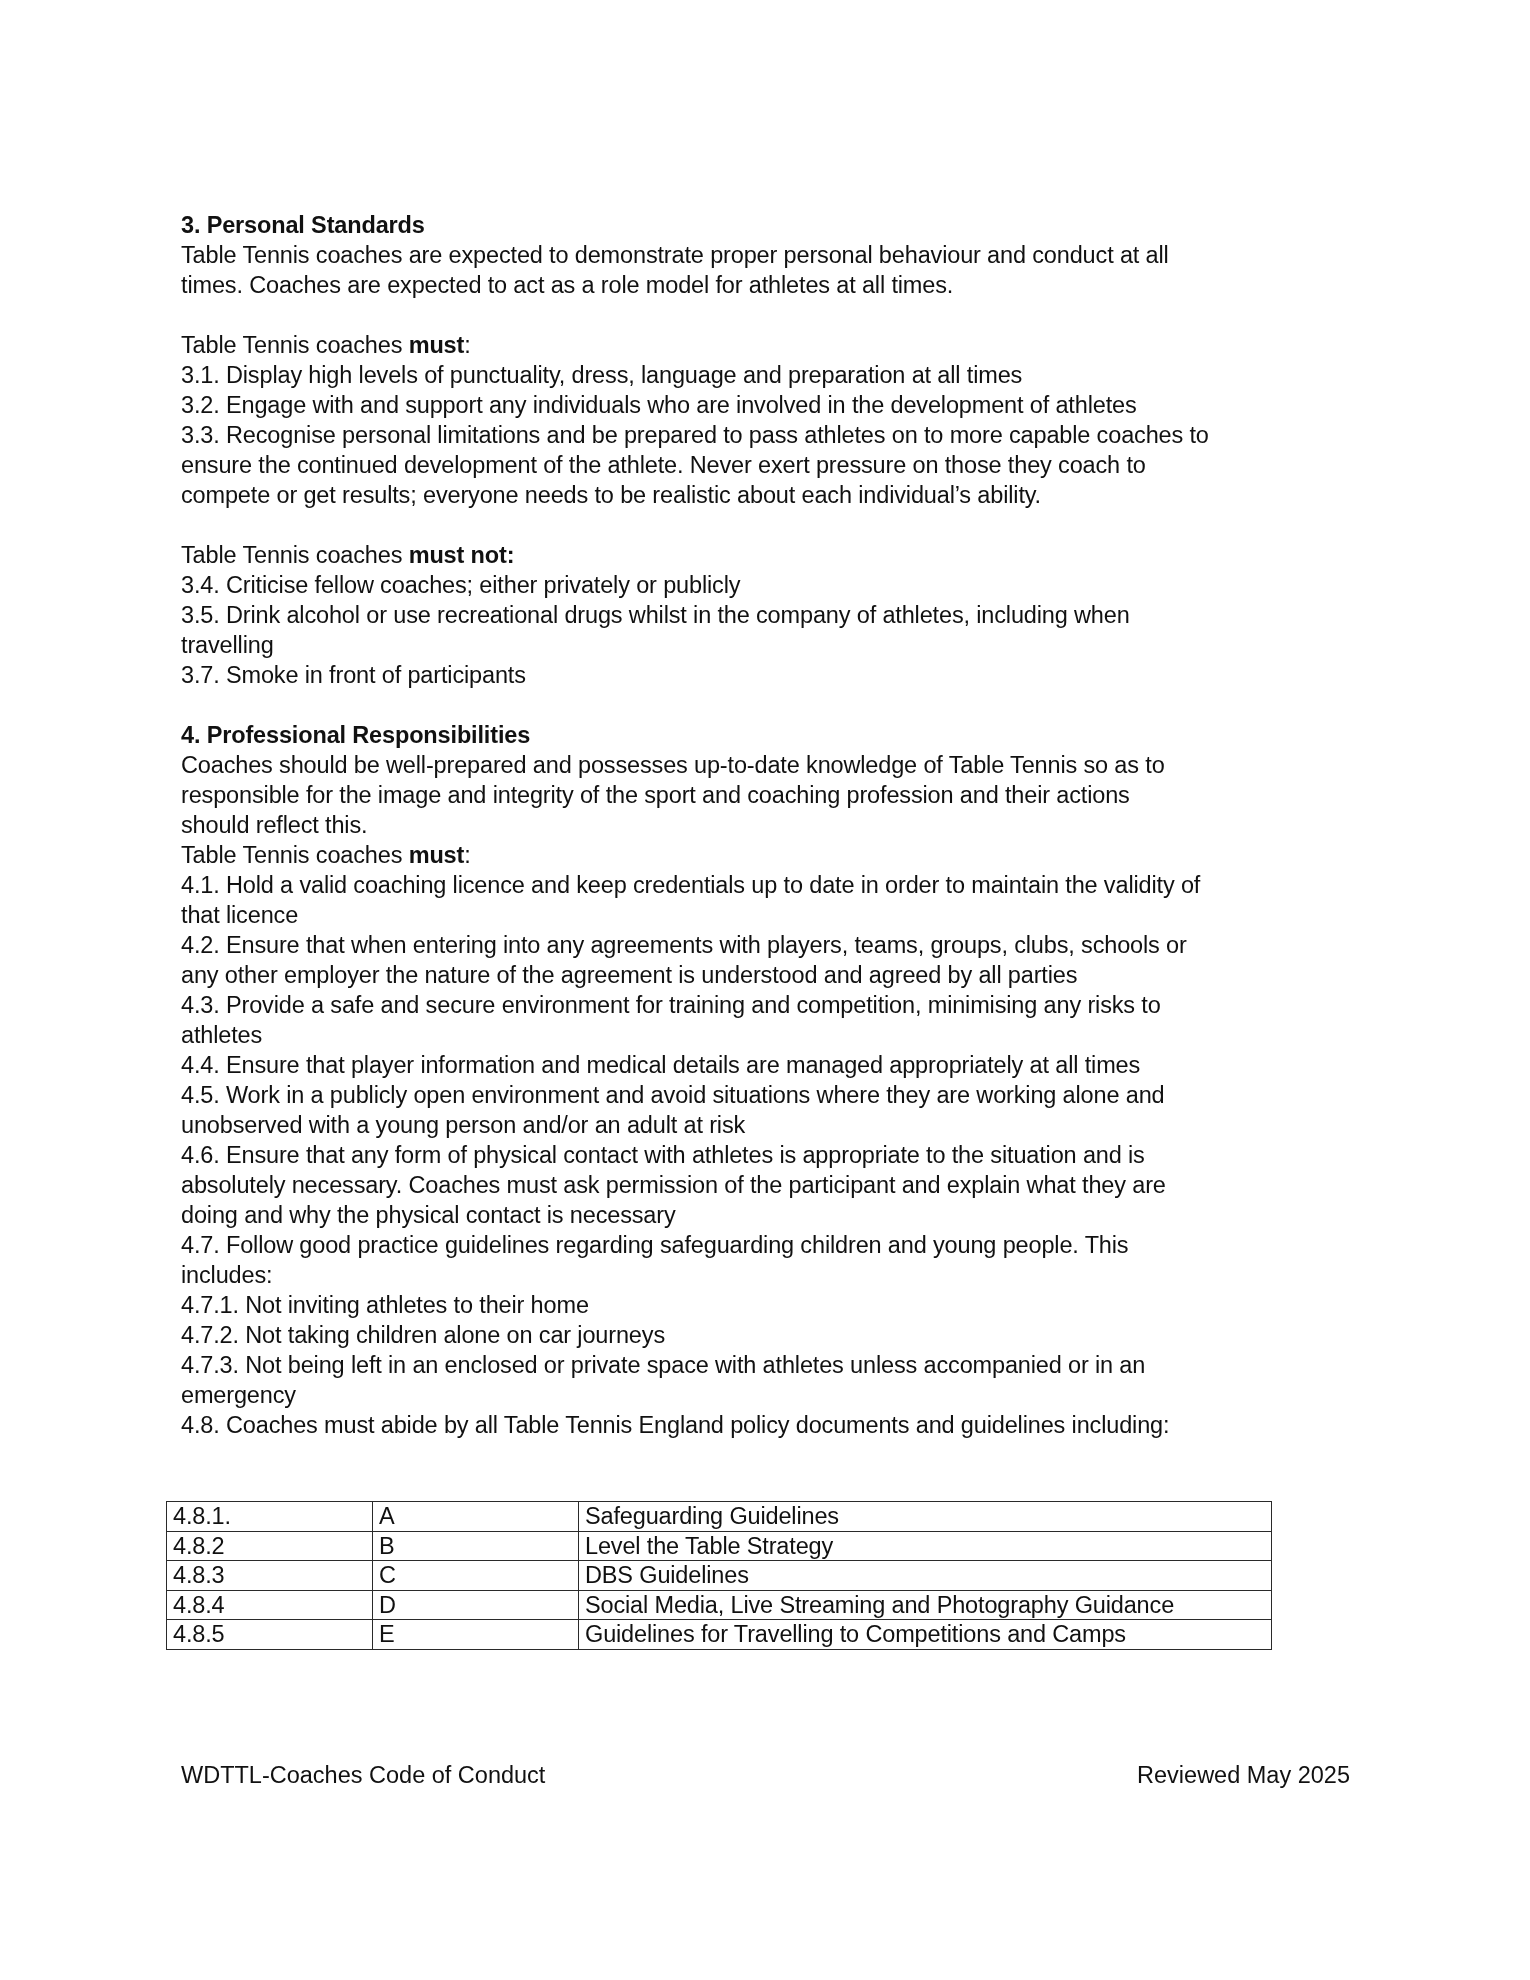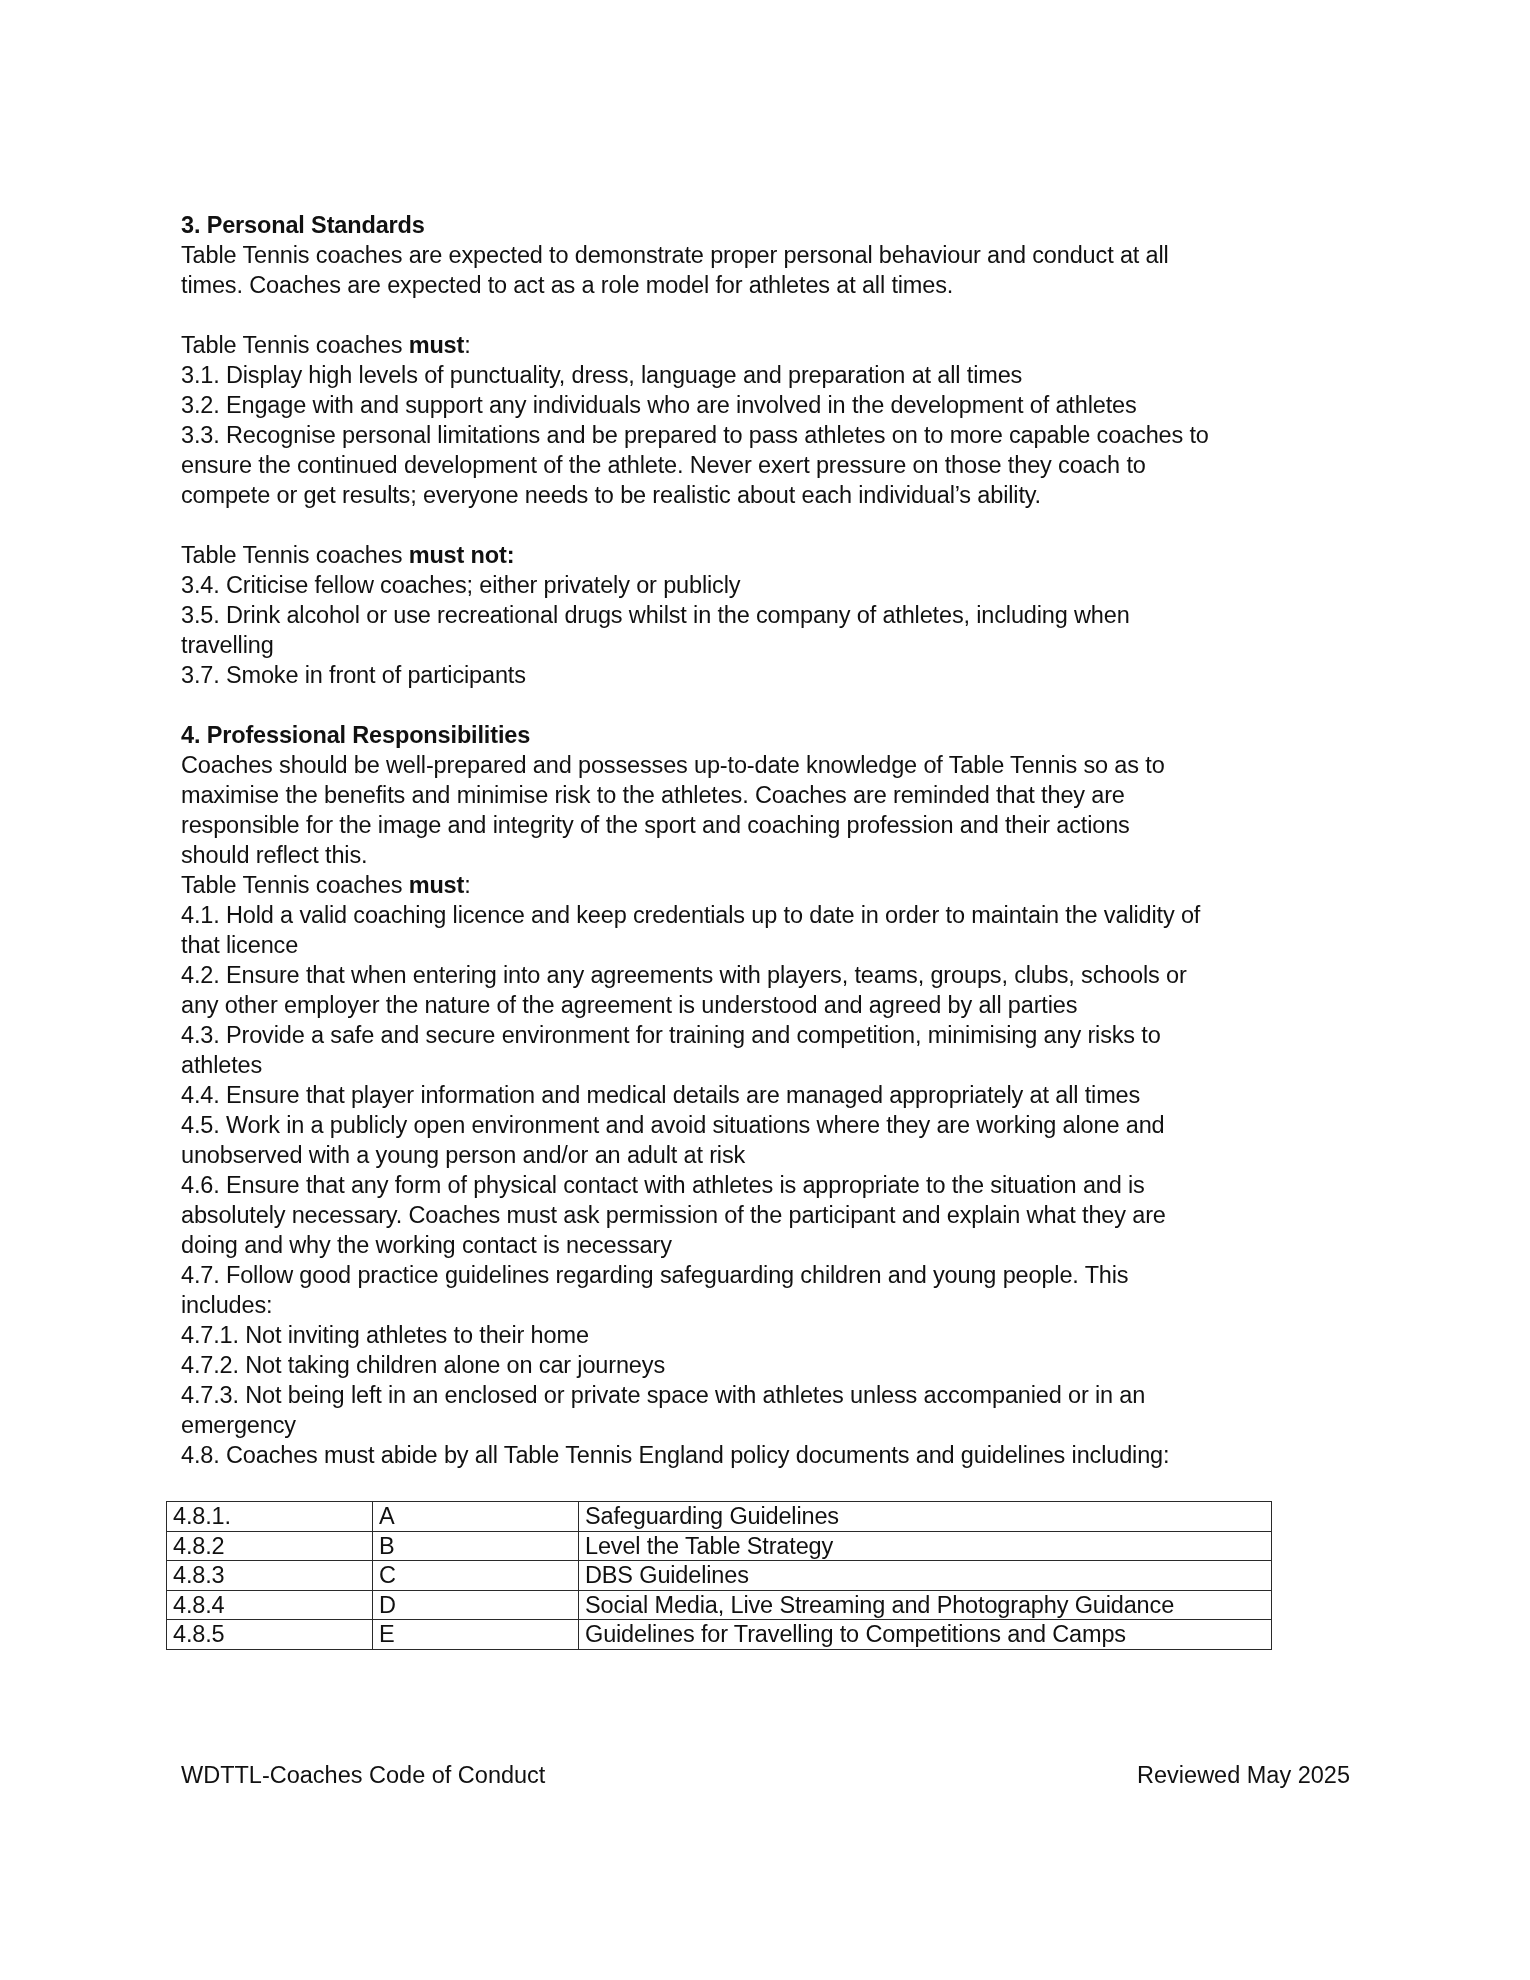--- a/index.html
+++ b/index.html
@@ -88,37 +88,36 @@
 
     <span class="line"><span>Table Tennis coaches </span><span class="bold">must not:</span></span>
     <span class="line">3.4. Criticise fellow coaches; either privately or publicly</span>
     <span class="line">3.5. Drink alcohol or use recreational drugs whilst in the company of athletes, including when</span>
     <span class="line">travelling</span>
     <span class="line">3.7. Smoke in front of participants</span>
     <span class="line blank"></span>
 
     <span class="line bold">4. Professional Responsibilities</span>
     <span class="line">Coaches should be well-prepared and possesses up-to-date knowledge of Table Tennis so as to</span>
-    <span class="line">maximise the benefits and minimise risk to the athletes. Coaches are reminded that they are</span>
     <span class="line">responsible for the image and integrity of the sport and coaching profession and their actions</span>
     <span class="line">should reflect this.</span>
     <span class="line"><span>Table Tennis coaches </span><span class="bold">must</span><span>:</span></span>
 
     <span class="line">4.1. Hold a valid coaching licence and keep credentials up to date in order to maintain the validity of</span>
     <span class="line">that licence</span>
     <span class="line">4.2. Ensure that when entering into any agreements with players, teams, groups, clubs, schools or</span>
     <span class="line">any other employer the nature of the agreement is understood and agreed by all parties</span>
     <span class="line">4.3. Provide a safe and secure environment for training and competition, minimising any risks to</span>
     <span class="line">athletes</span>
     <span class="line">4.4. Ensure that player information and medical details are managed appropriately at all times</span>
     <span class="line">4.5. Work in a publicly open environment and avoid situations where they are working alone and</span>
     <span class="line">unobserved with a young person and/or an adult at risk</span>
     <span class="line">4.6. Ensure that any form of physical contact with athletes is appropriate to the situation and is</span>
     <span class="line">absolutely necessary. Coaches must ask permission of the participant and explain what they are</span>
-    <span class="line">doing and why the working contact is necessary</span>
+    <span class="line">doing and why the physical contact is necessary</span>
     <span class="line">4.7. Follow good practice guidelines regarding safeguarding children and young people. This</span>
     <span class="line">includes:</span>
     <span class="line">4.7.1. Not inviting athletes to their home</span>
     <span class="line">4.7.2. Not taking children alone on car journeys</span>
     <span class="line">4.7.3. Not being left in an enclosed or private space with athletes unless accompanied or in an</span>
     <span class="line">emergency</span>
     <span class="line">4.8. Coaches must abide by all Table Tennis England policy documents and guidelines including:</span>
   </div>
 
   <table class="policy">

